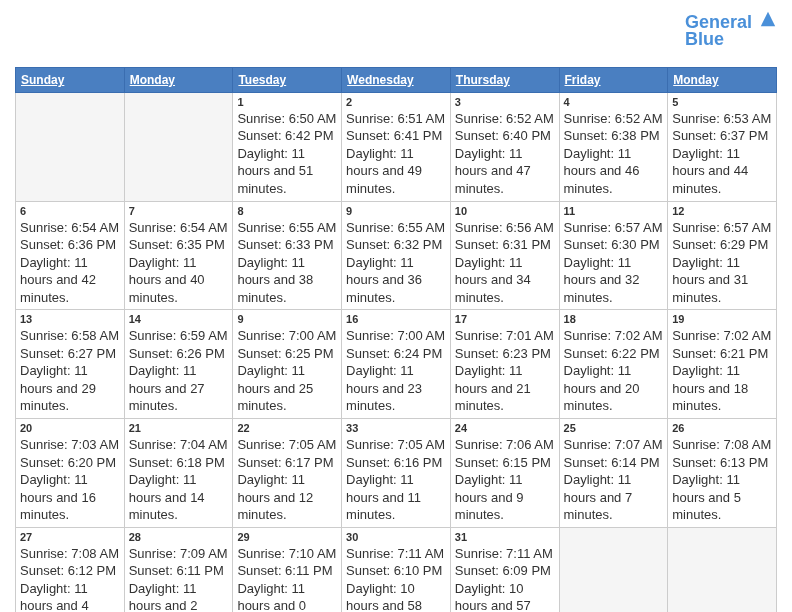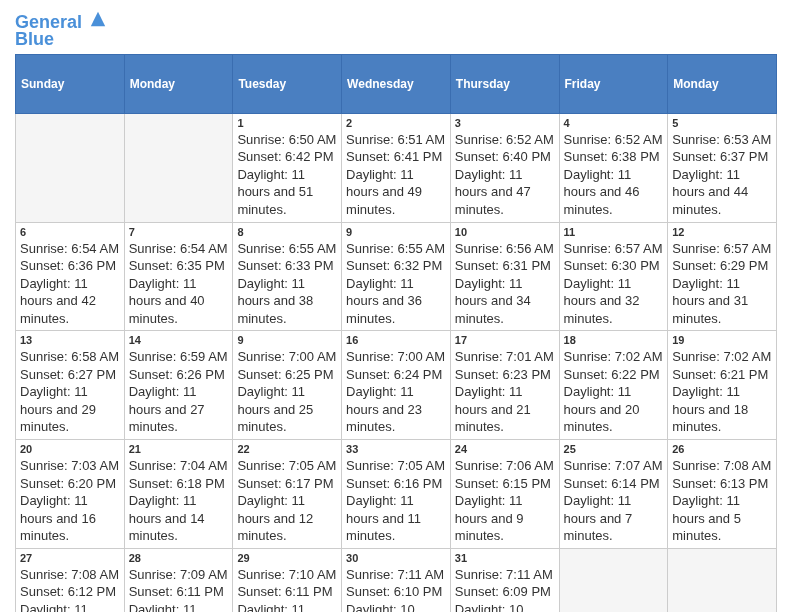--- a/index.html
+++ b/index.html
@@ -9,23 +9,23 @@
       width: 792px;
       height: 612px;
       overflow: hidden;
     }
     .container {
       width: 792px;
       padding: 10px 15px 5px 15px;
     }
     .header {
       display: flex;
-      justify-content: flex-start;
+      justify-content: flex-end;
       align-items: flex-start;
-      margin-bottom: 4px;
+      margin-bottom: 17px;
     }
     .logo {
       display: flex;
       align-items: center;
     }
     .logo-text {
       font-size: 18px;
       font-weight: bold;
       color: #333;
       line-height: 1.1;
@@ -52,24 +52,25 @@
     }
     table {
       width: 100%;
       border-collapse: collapse;
       table-layout: fixed;
     }
     th {
       background-color: #4a7fc1;
       color: white;
       text-align: left;
-      padding: 22px 5px;
+      padding: 5px 5px;
       font-size: 12px;
       font-weight: bold;
       border: 1px solid #3a6db0;
+      text-decoration: underline;
     }
     td {
       border: 1px solid #ccc;
       vertical-align: top;
       padding: 3px 4px;
       height: 82px;
       background: #fff;
       font-size: 10px;
       color: #333;
     }

